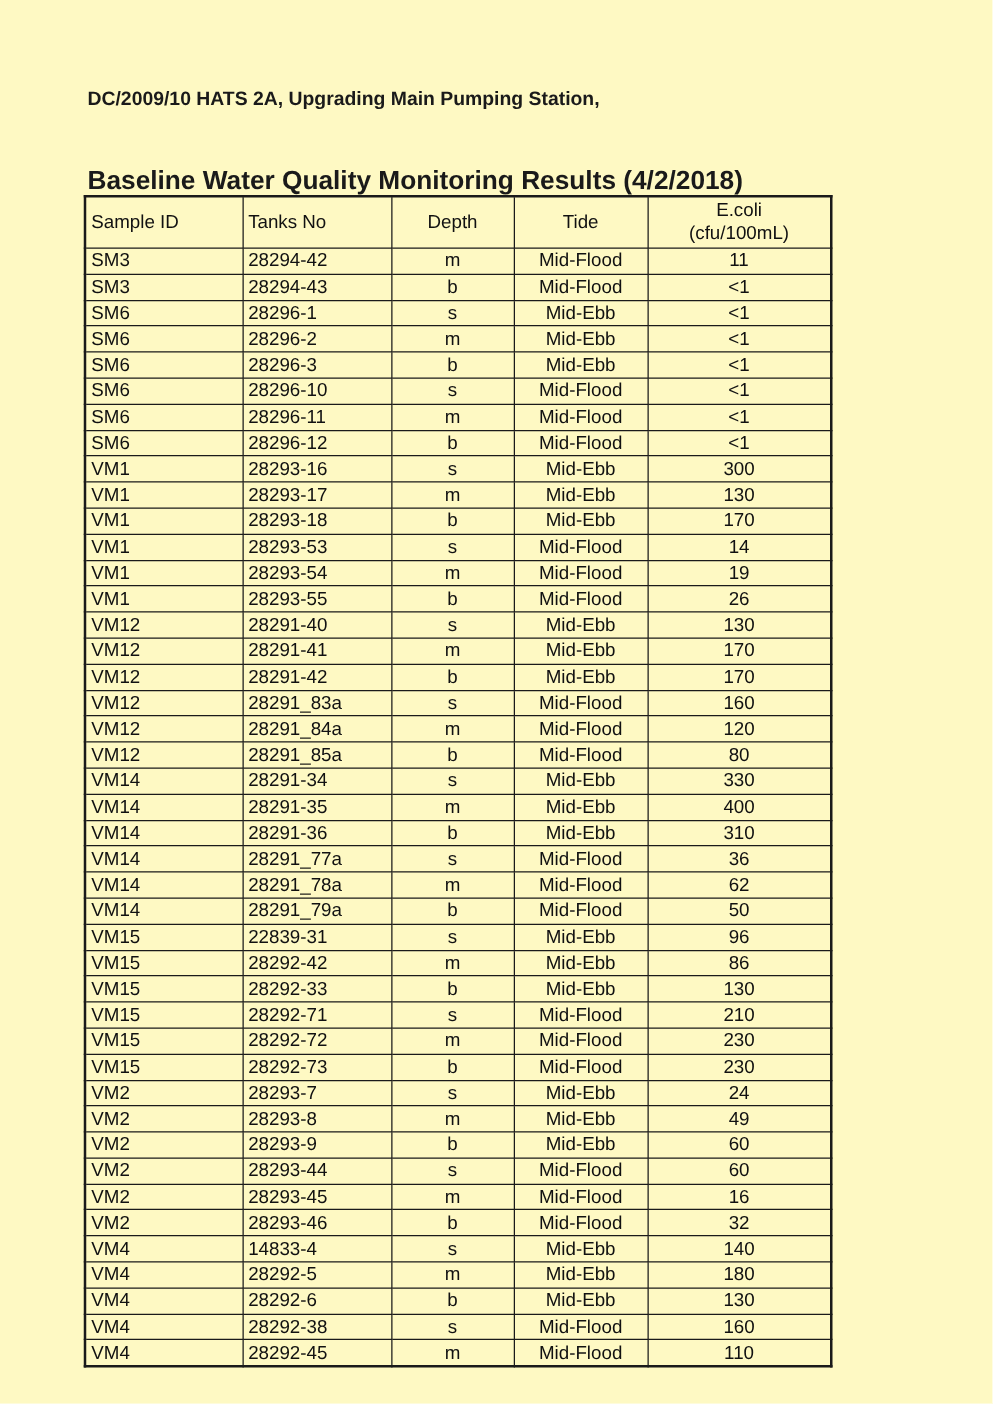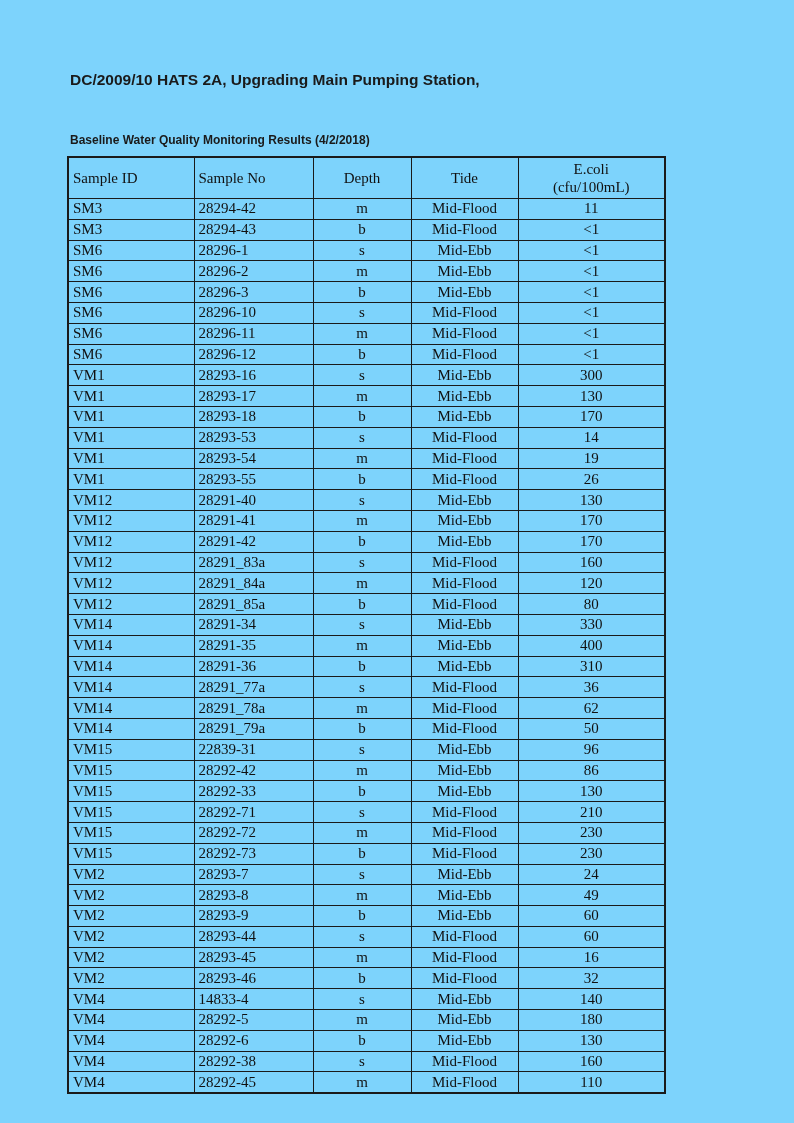--- a/index.html
+++ b/index.html
@@ -4,53 +4,53 @@
 <style>
   html, body {
     margin: 0;
     padding: 0;
     background: #ffffff;
   }
   .page {
     position: relative;
     width: 794px;
     height: 1123px;
-    background: #7dd3fc;
+    background: #fef9c3;
     overflow: hidden;
     font-family: "Liberation Serif", serif;
     color: #111111;
   }
   .title-block {
     position: absolute;
     left: 70px;
     top: 66px;
     font-family: "Liberation Sans", sans-serif;
     font-weight: bold;
     font-size: 15.5px;
     line-height: 28px;
     color: #1a1a1a;
   }
   .subtitle {
     position: absolute;
     left: 70px;
     top: 133px;
     font-family: "Liberation Sans", sans-serif;
     font-weight: bold;
-    font-size: 12px;
+    font-size: 21px;
     color: #1a1a1a;
     text-align: right;
   }
   table.wq {
     position: absolute;
     left: 67px;
     top: 156px;
     border-collapse: collapse;
     table-layout: fixed;
     width: 597px;
-    font-family: Liberation Serif, serif;
+    font-family: Liberation Sans, sans-serif;
     font-size: 15px;
     color: #111111;
   }
   table.wq th, table.wq td {
     border: 1px solid #1a1a1a;
     padding: 0 4px;
     overflow: hidden;
     white-space: nowrap;
   }
   table.wq {
@@ -95,21 +95,21 @@
         <col class="c3">
         <col class="c4">
         <col class="c5">
     </colgroup>
     <thead>
       <tr id="wq-head-row">
           <th class="al">
             <span class="th-sub">Sample ID</span>
           </th>
           <th class="al">
-            <span class="th-sub">Sample No</span>
+            <span class="th-sub">Tanks No</span>
           </th>
           <th class="ac">
             <span class="th-sub">Depth</span>
           </th>
           <th class="ac">
             <span class="th-sub">Tide</span>
           </th>
           <th class="ac">
             <span class="th-sub">E.coli</span>
             <span class="th-sub">(cfu/100mL)</span>

